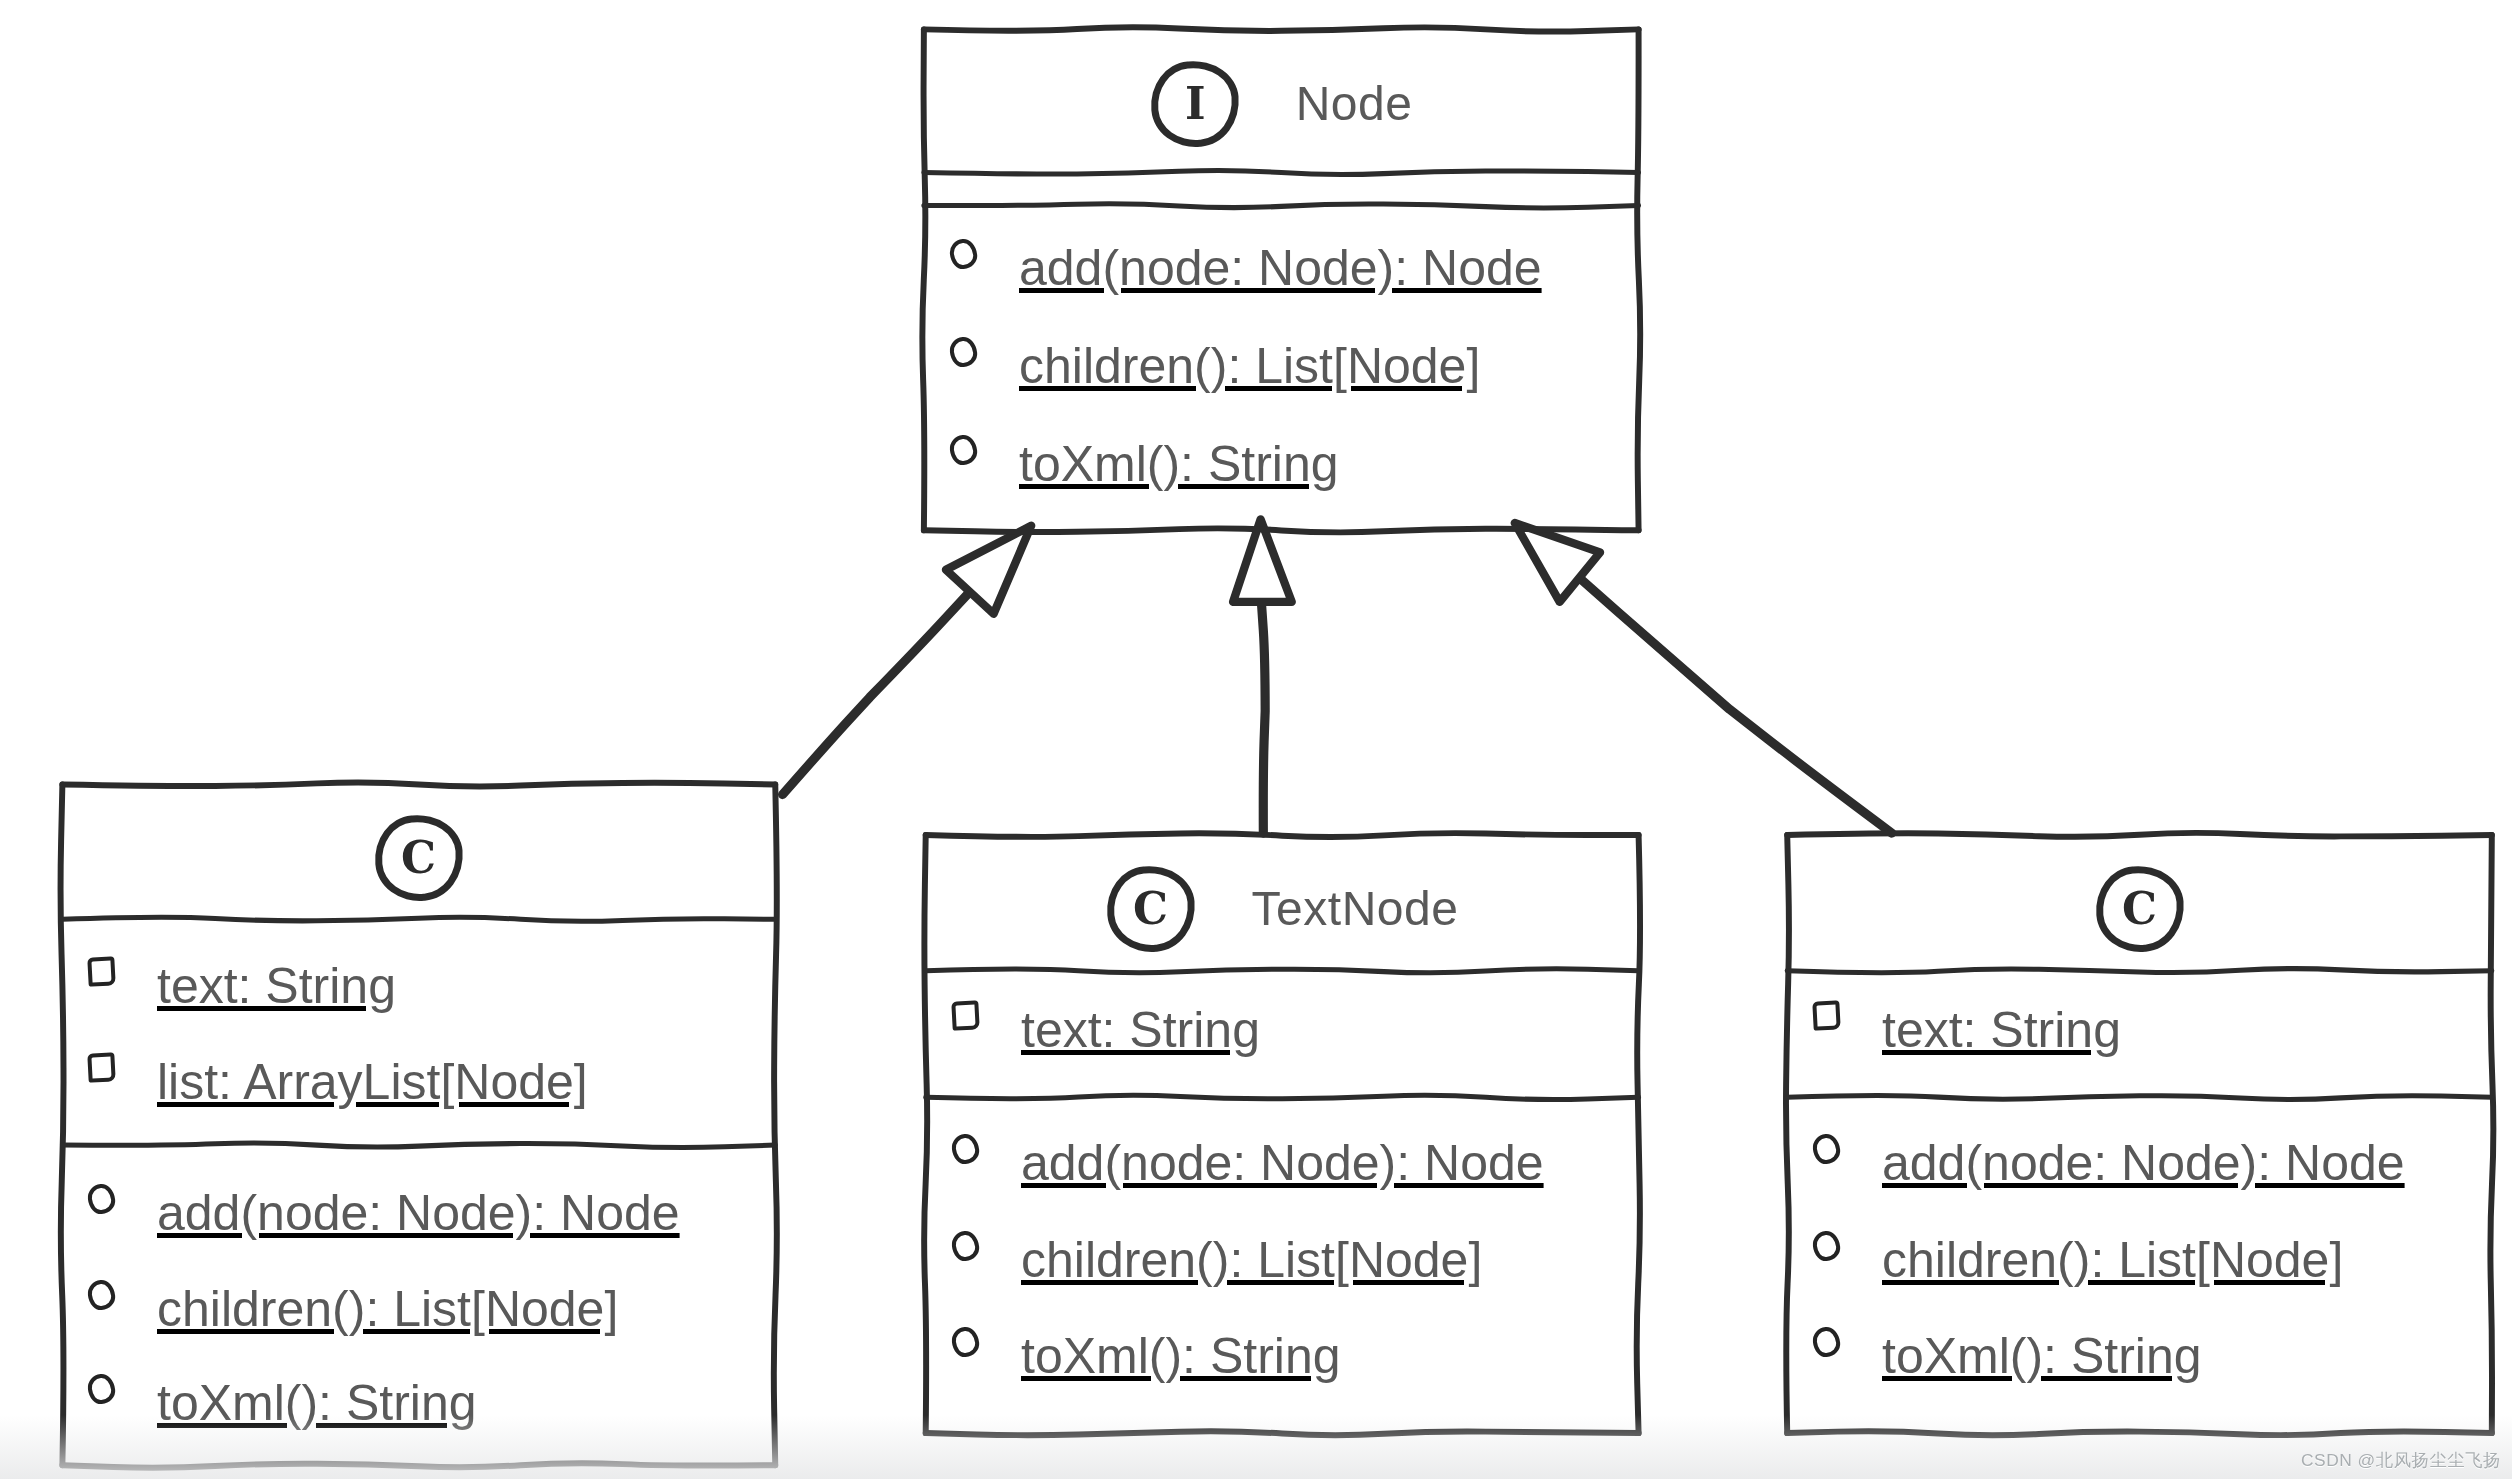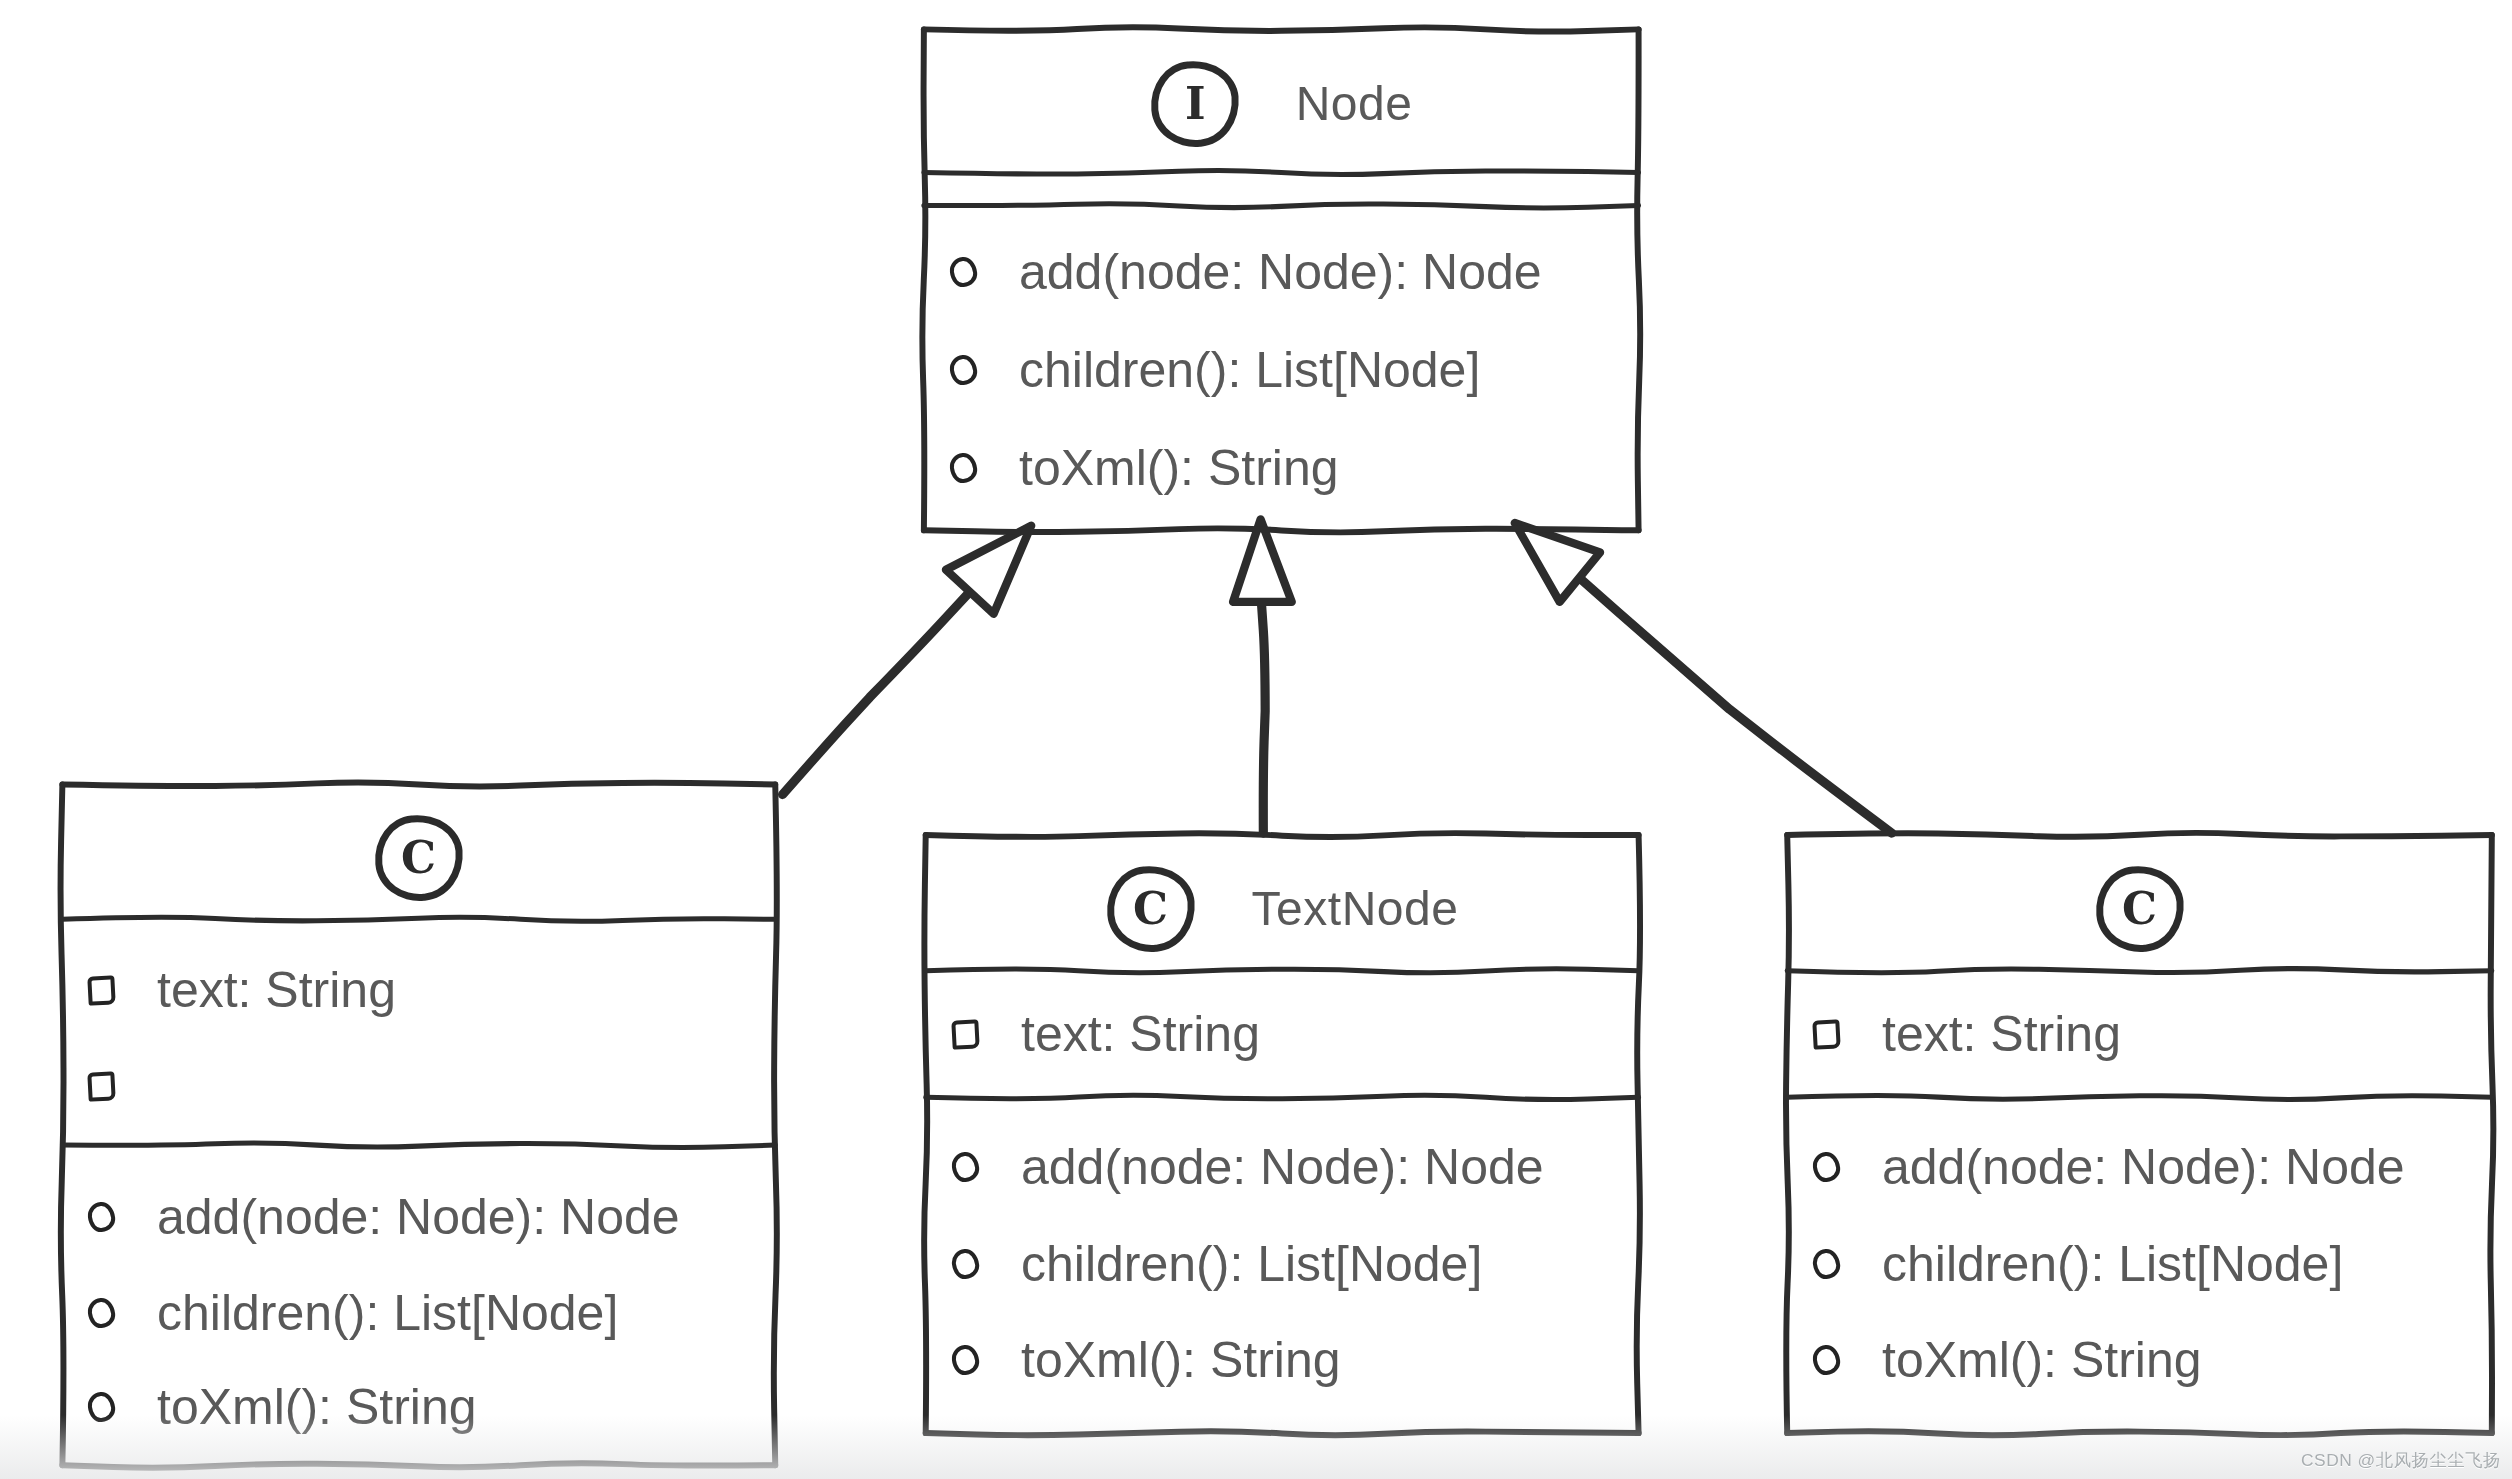--- a/index.html
+++ b/index.html
@@ -22,21 +22,21 @@
   }
   .uml-icon .letter{
     font-family:"DejaVu Serif","Liberation Serif",serif;
     font-weight:bold;font-size:44px;color:#2b2b2b;transform:rotate(5deg);
     line-height:1;
   }
   .uml-title{font-size:48px;color:#595959;white-space:nowrap;letter-spacing:0.5px;}
   .uml-title.italic{}
   .row{
     position:absolute;left:0;right:0;height:66px;
-    display:flex;align-items:center;gap:42px;padding-left:26px;
+    display:flex;gap:42px;padding-left:26px;text-decoration:underline;
   }
   .row-text{font-size:50px;color:#595959;white-space:nowrap;}
   .bullet-circle{
     width:27px;height:30px;box-sizing:border-box;flex:0 0 auto;
     border:4.6px solid #232323;
     border-radius:52% 48% 55% 45% / 46% 57% 43% 54%;
     transform:rotate(-6deg);
   }
   .bullet-square{
     width:27px;height:29px;box-sizing:border-box;flex:0 0 auto;
@@ -124,20 +124,21 @@
       <span class="uml-icon">
           <span class="letter">C</span>
         </span>
     </div>
     <div class="row" style="top:172px;">
       <span class="bullet-square"></span>
       <span class="row-text">text: String</span>
     </div>
     <div class="row" style="top:268px;">
       <span class="bullet-square"></span>
+      <span class="row-text">list: ArrayList[Node]</span>
     </div>
     <div class="row" style="top:399px;">
       <span class="bullet-circle"></span>
       <span class="row-text">add(node: Node): Node</span>
     </div>
     <div class="row" style="top:495px;">
       <span class="bullet-circle"></span>
       <span class="row-text">children(): List[Node]</span>
     </div>
     <div class="row" style="top:589px;">

